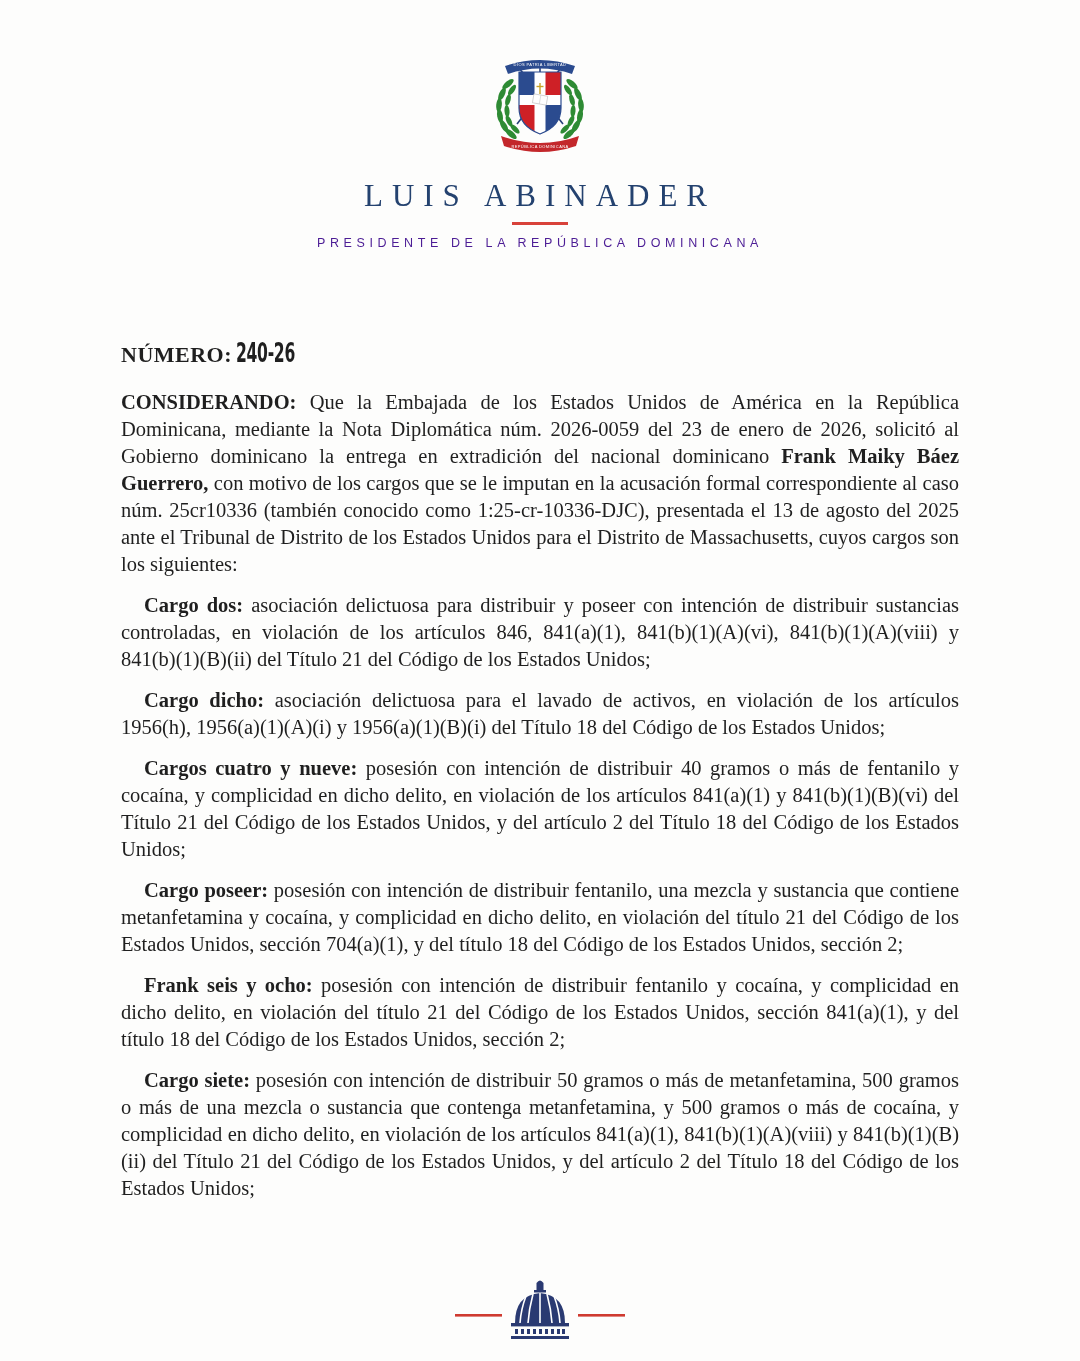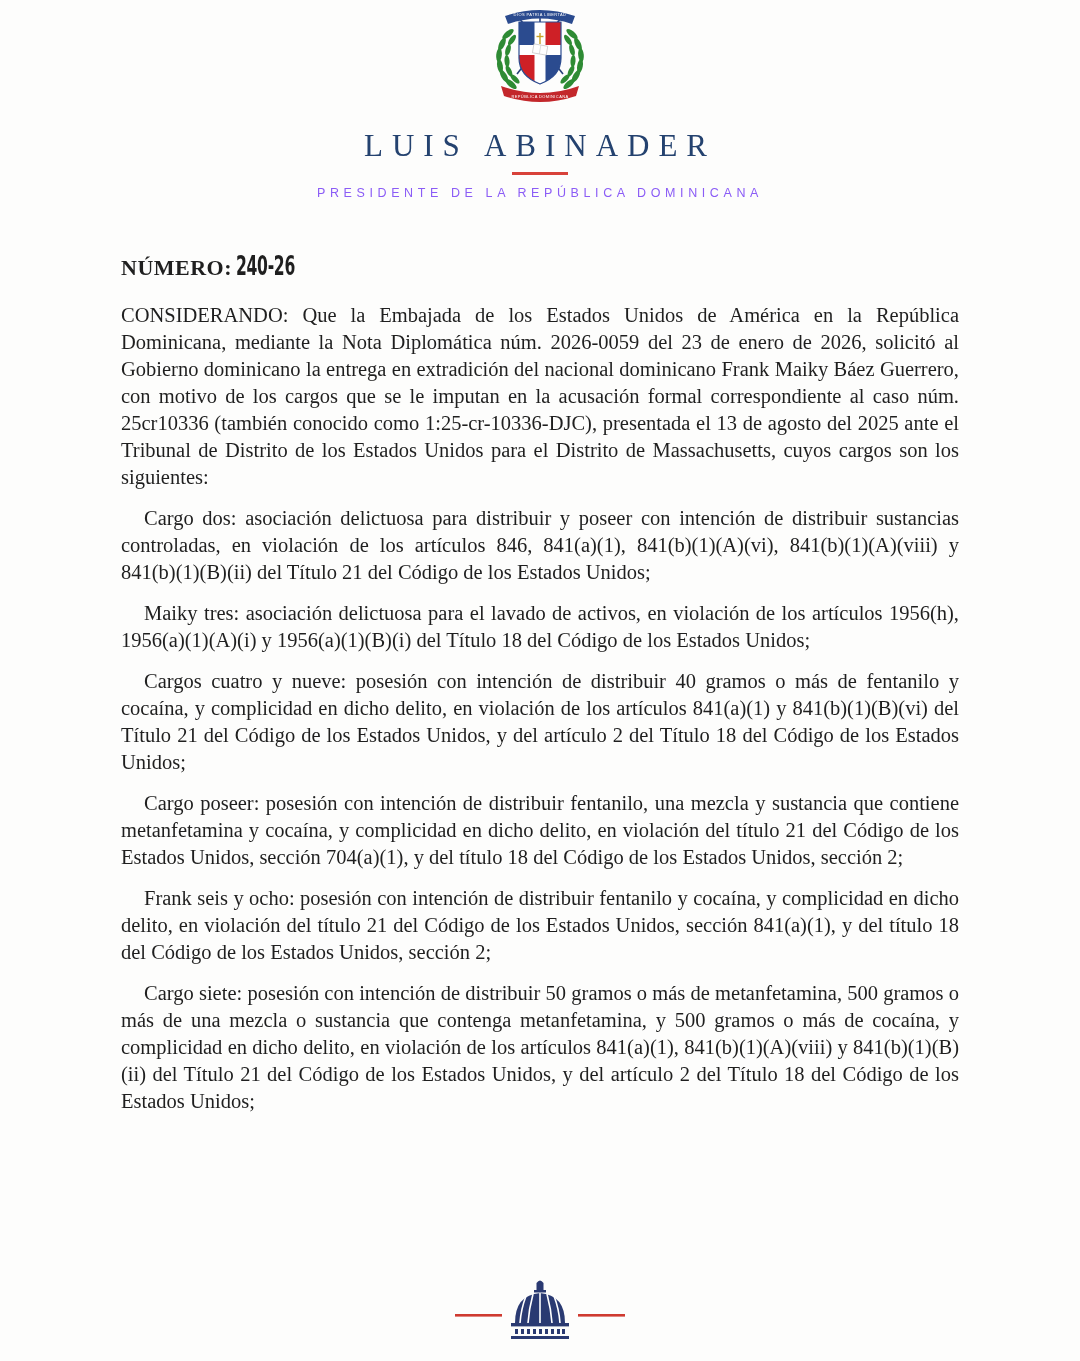--- a/index.html
+++ b/index.html
@@ -2,43 +2,43 @@
 <html lang="es"><head>
 <meta charset="utf-8">
 <style>
   * { margin:0; padding:0; box-sizing:border-box; }
   html,body { background:#ffffff; }
   .page {
     position:relative; width:1080px; height:1361px; margin:0 auto;
     background:#fdfdfc; overflow:hidden;
     font-family:"Liberation Serif","DejaVu Serif",serif; color:#1f1f1f;
   }
-  .header { text-align:center; }
+  .header { padding-top:50px; text-align:center; }
   .crest { display:inline-block; }
   .president-name {
     margin-top:12px; font-size:31px; font-weight:400;
     letter-spacing:9px; color:#24426f;
   }
   .red-rule { width:56px; height:3px; background:#d8423a; margin:8px auto 0; }
   .subtitle {
     margin-top:11px; font-family:"Liberation Sans","DejaVu Sans",sans-serif;
-    font-size:12.5px; letter-spacing:4.6px; color:#8b5cf6; font-weight:400;
+    font-size:12.5px; letter-spacing:4.6px; color:#4c1d95; font-weight:400;
   }
-  .doc-body { padding:0 121px; margin-top:51px; }
+  .doc-body { padding:0 121px; margin-top:88px; }
   .number-line { font-size:22px; font-weight:700; letter-spacing:0.5px; height:30px; line-height:30px; }
   .number-value {
     display:inline-block; transform:scaleX(0.6); transform-origin:left bottom;
     font-family:"DejaVu Sans",sans-serif; font-size:26px; font-weight:700;
     letter-spacing:-0.5px; margin-left:4px; vertical-align:baseline;
   }
   .para { font-size:20.5px; line-height:27px; text-align:justify; }
   .considerando { margin-top:21px; }
   .charge { margin-top:14px; text-indent:23px; }
   .charge.first { margin-top:31px; }
-  .bold { font-weight:400; }
+  .bold { font-weight:700; }
   .footer { position:absolute; left:0; right:0; bottom:6px; text-align:center; }
 </style>
 </head>
 <body>
 
 <div class="page">
 
   <div class="header">
 
     <svg class="crest" width="118" height="112" viewBox="0 0 118 112">
@@ -108,21 +108,21 @@
     <p class="para considerando">
       <span class="bold">CONSIDERANDO:</span><span> Que la Embajada de los Estados Unidos de América en la República Dominicana, mediante la Nota Diplomática núm. 2026-0059 del 23 de enero de 2026, solicitó al Gobierno dominicano la entrega en extradición del nacional dominicano </span><span class="bold">Frank Maiky Báez Guerrero,</span><span> con motivo de los cargos que se le imputan en la acusación formal correspondiente al caso núm. 25cr10336 (también conocido como 1:25-cr-10336-DJC), presentada el 13 de agosto del 2025 ante el Tribunal de Distrito de los Estados Unidos para el Distrito de Massachusetts, cuyos cargos son los siguientes:</span>
     </p>
 
 
     <p class="para charge">
       <span class="bold">Cargo dos:</span><span> asociación delictuosa para distribuir y poseer con intención de distribuir sustancias controladas, en violación de los artículos 846, 841(a)(1), 841(b)(1)(A)(vi), 841(b)(1)(A)(viii) y 841(b)(1)(B)(ii) del Título 21 del Código de los Estados Unidos;</span>
     </p>
 
     <p class="para charge">
-      <span class="bold">Maiky tres:</span><span> asociación delictuosa para el lavado de activos, en violación de los artículos 1956(h), 1956(a)(1)(A)(i) y 1956(a)(1)(B)(i) del Título 18 del Código de los Estados Unidos;</span>
+      <span class="bold">Cargo dicho:</span><span> asociación delictuosa para el lavado de activos, en violación de los artículos 1956(h), 1956(a)(1)(A)(i) y 1956(a)(1)(B)(i) del Título 18 del Código de los Estados Unidos;</span>
     </p>
 
     <p class="para charge">
       <span class="bold">Cargos cuatro y nueve:</span><span> posesión con intención de distribuir 40 gramos o más de fentanilo y cocaína, y complicidad en dicho delito, en violación de los artículos 841(a)(1) y 841(b)(1)(B)(vi) del Título 21 del Código de los Estados Unidos, y del artículo 2 del Título 18 del Código de los Estados Unidos;</span>
     </p>
 
     <p class="para charge">
       <span class="bold">Cargo poseer:</span><span> posesión con intención de distribuir fentanilo, una mezcla y sustancia que contiene metanfetamina y cocaína, y complicidad en dicho delito, en violación del título 21 del Código de los Estados Unidos, sección 704(a)(1), y del título 18 del Código de los Estados Unidos, sección 2;</span>
     </p>
 

